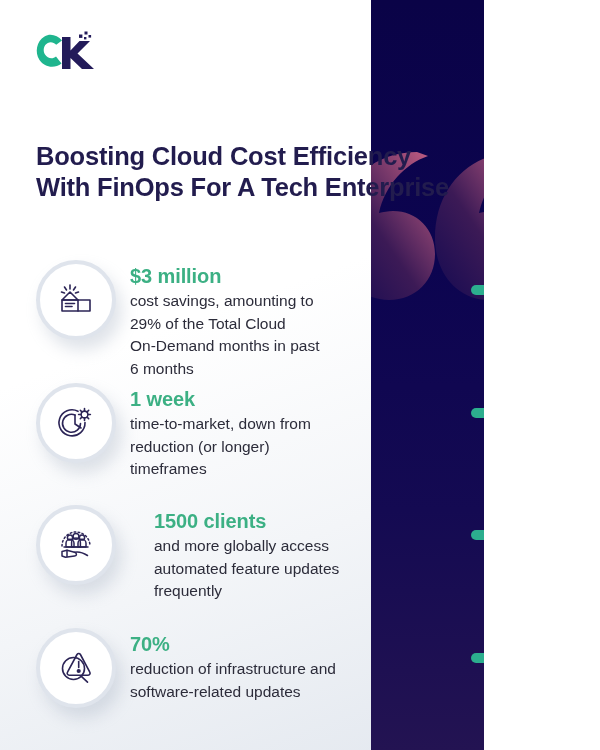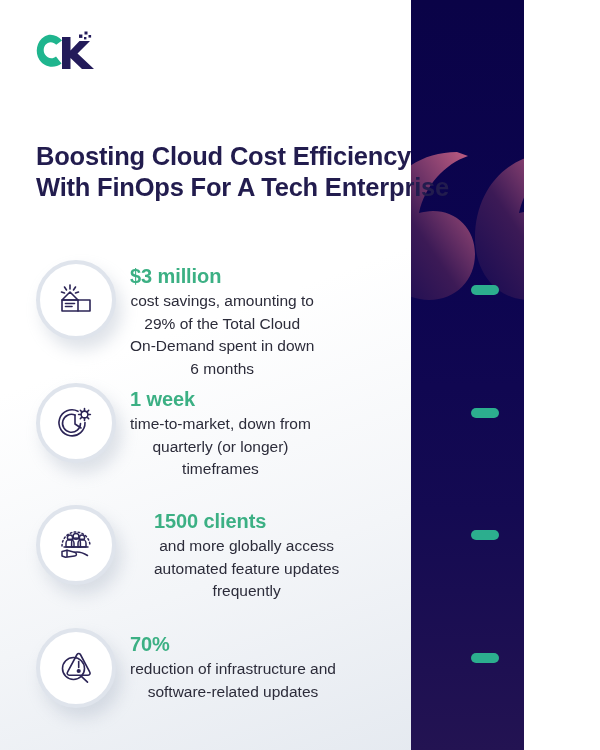--- a/index.html
+++ b/index.html
@@ -8,21 +8,21 @@
   }
   body {
     width: 600px;
     height: 750px;
     overflow: hidden;
     font-family: "Liberation Sans", sans-serif;
   }
 
   #page {
     position: relative;
-    width: 524px;
+    width: 484px;
     height: 750px;
     background: linear-gradient(160deg, #ffffff 0%, #ffffff 42%, #f3f5f8 70%, #e3e8ef 100%);
     overflow: hidden;
   }
 
   
   #right-panel {
     position: absolute;
     top: 0;
     right: 0;
@@ -115,21 +115,20 @@
     font-weight: bold;
     line-height: 25px;
     letter-spacing: -0.1px;
     margin-bottom: 1px;
   }
   .stat-desc {
     color: #2c2c3a;
     font-size: 15.5px;
     line-height: 22.5px;
     font-weight: normal;
-    text-align: center;
   }
   .stat-desc .dline { display: block; white-space: nowrap; }
 
   
   .dash {
     position: absolute;
     width: 28px;
     height: 10px;
     border-radius: 5px;
     background: #2cae8e;
@@ -190,21 +189,21 @@
             <line x1="5.5" y1="12" x2="8.5" y2="13"></line>
             <line x1="22.5" y1="12" x2="19.5" y2="13"></line>
           </svg>
         </div>
       </div>
       <div class="stat-text">
         <div class="stat-value">$3 million</div>
         <div class="stat-desc">
           <span class="dline">cost savings, amounting to</span>
           <span class="dline">29% of the Total Cloud</span>
-          <span class="dline">On-Demand spent in down</span>
+          <span class="dline">On-Demand months in past</span>
           <span class="dline">6 months</span>
         </div>
       </div>
     </div>
 
     <div class="stat-row" data-idx="1">
       <div class="icon-wrap">
         <div class="icon-circle">
           <svg width="40" height="40" viewBox="0 0 40 40" xmlns="http://www.w3.org/2000/svg" fill="none" stroke="#2b2456" stroke-width="1.6" stroke-linecap="round" stroke-linejoin="round">
             <path d="M29 19.5 A13 13 0 1 1 22 8.3"></path>
@@ -213,21 +212,21 @@
             <circle cx="28.5" cy="11.5" r="3.4"></circle>
             <path d="M28.5 5.6 L28.5 7.4 M28.5 15.6 L28.5 17.4 M22.6 11.5 L24.4 11.5 M32.6 11.5 L34.4 11.5
                      M24.3 7.3 L25.6 8.6 M31.4 14.4 L32.7 15.7 M32.7 7.3 L31.4 8.6 M25.6 14.4 L24.3 15.7"></path>
           </svg>
         </div>
       </div>
       <div class="stat-text">
         <div class="stat-value">1 week</div>
         <div class="stat-desc">
           <span class="dline">time-to-market, down from</span>
-          <span class="dline">quarterly (or longer)</span>
+          <span class="dline">reduction (or longer)</span>
           <span class="dline">timeframes</span>
         </div>
       </div>
     </div>
 
     <div class="stat-row" data-idx="2">
       <div class="icon-wrap">
         <div class="icon-circle">
           <svg width="40" height="40" viewBox="0 0 40 40" xmlns="http://www.w3.org/2000/svg" fill="none" stroke="#2b2456" stroke-width="1.5" stroke-linecap="round" stroke-linejoin="round">
             <path d="M6 21 A14 14 0 0 1 34 21" stroke-dasharray="1.6 2.4"></path>

